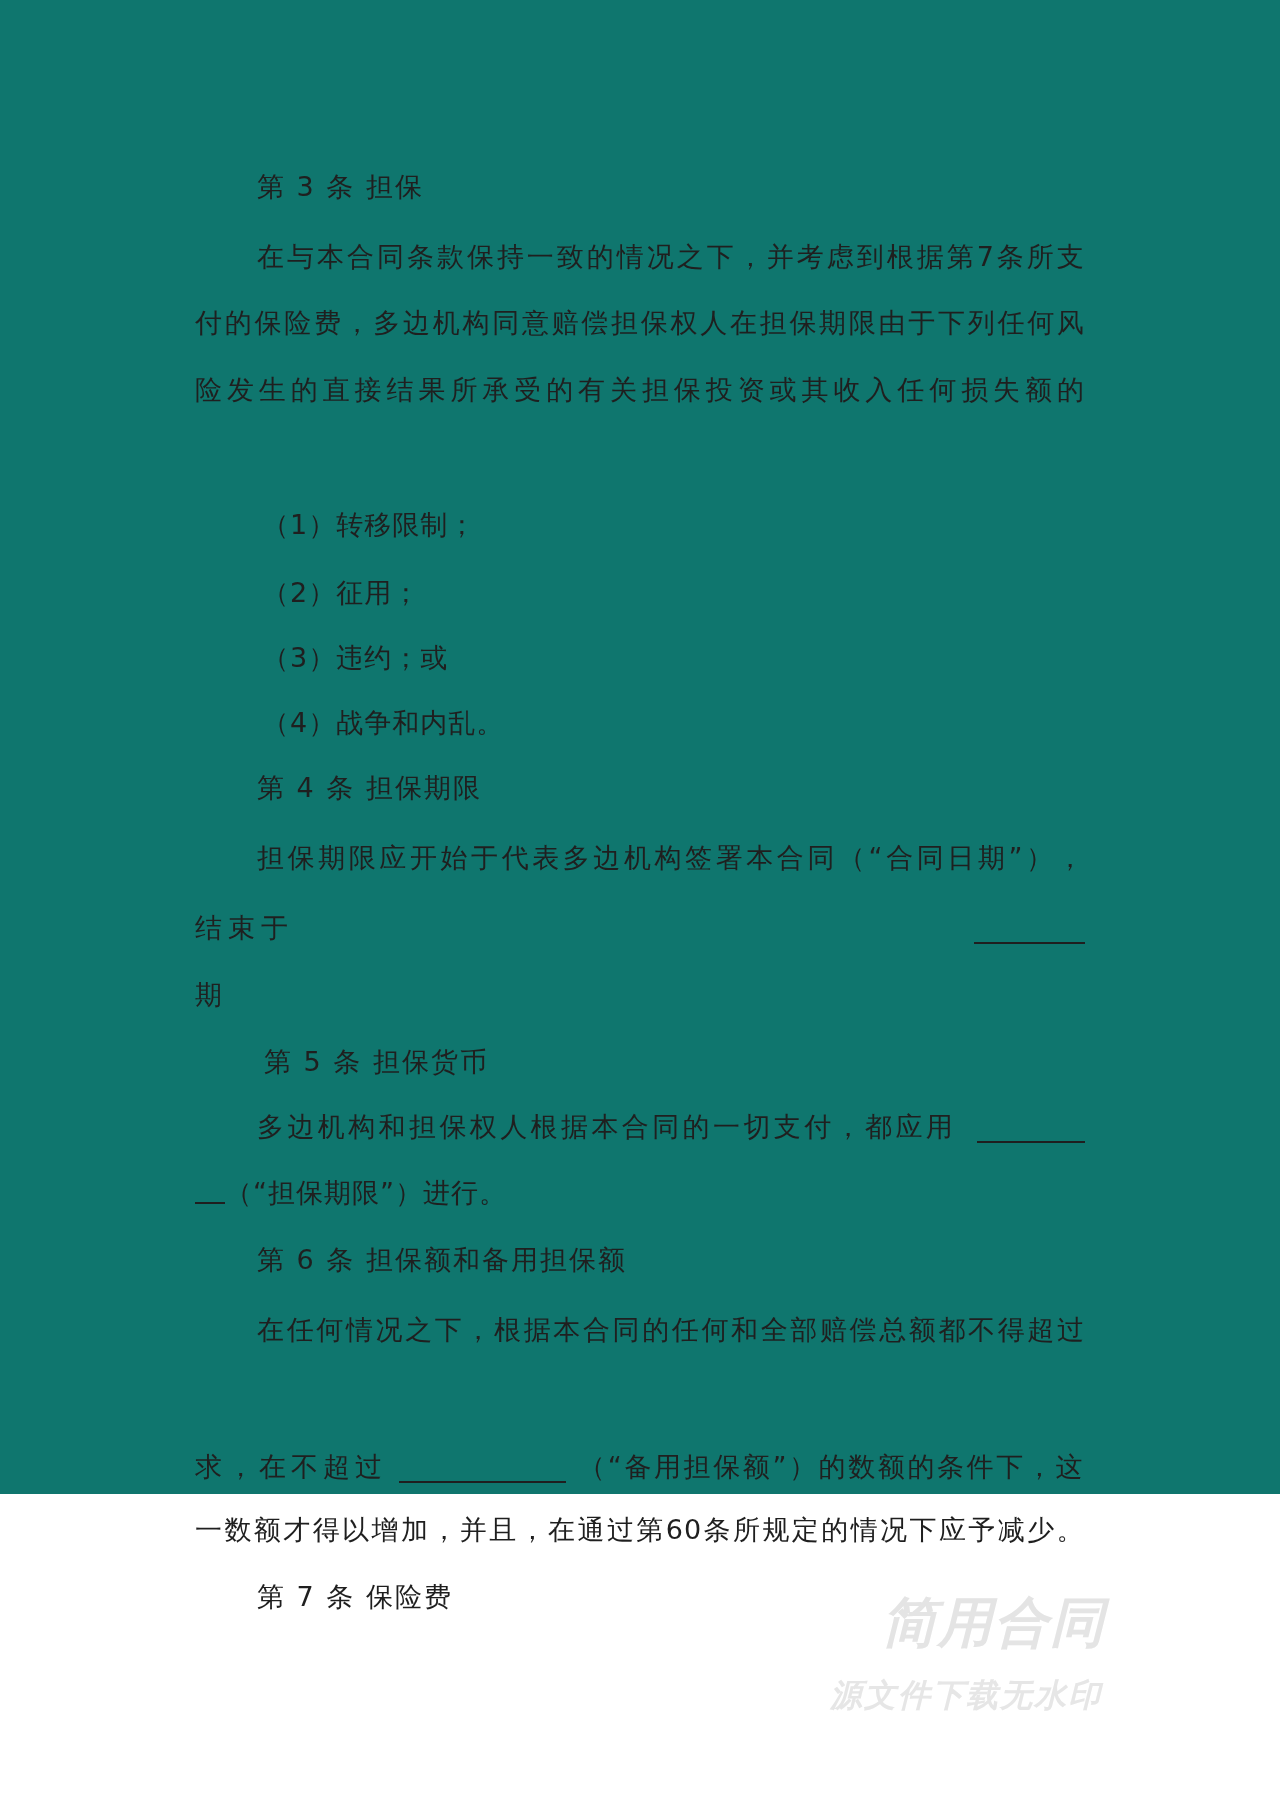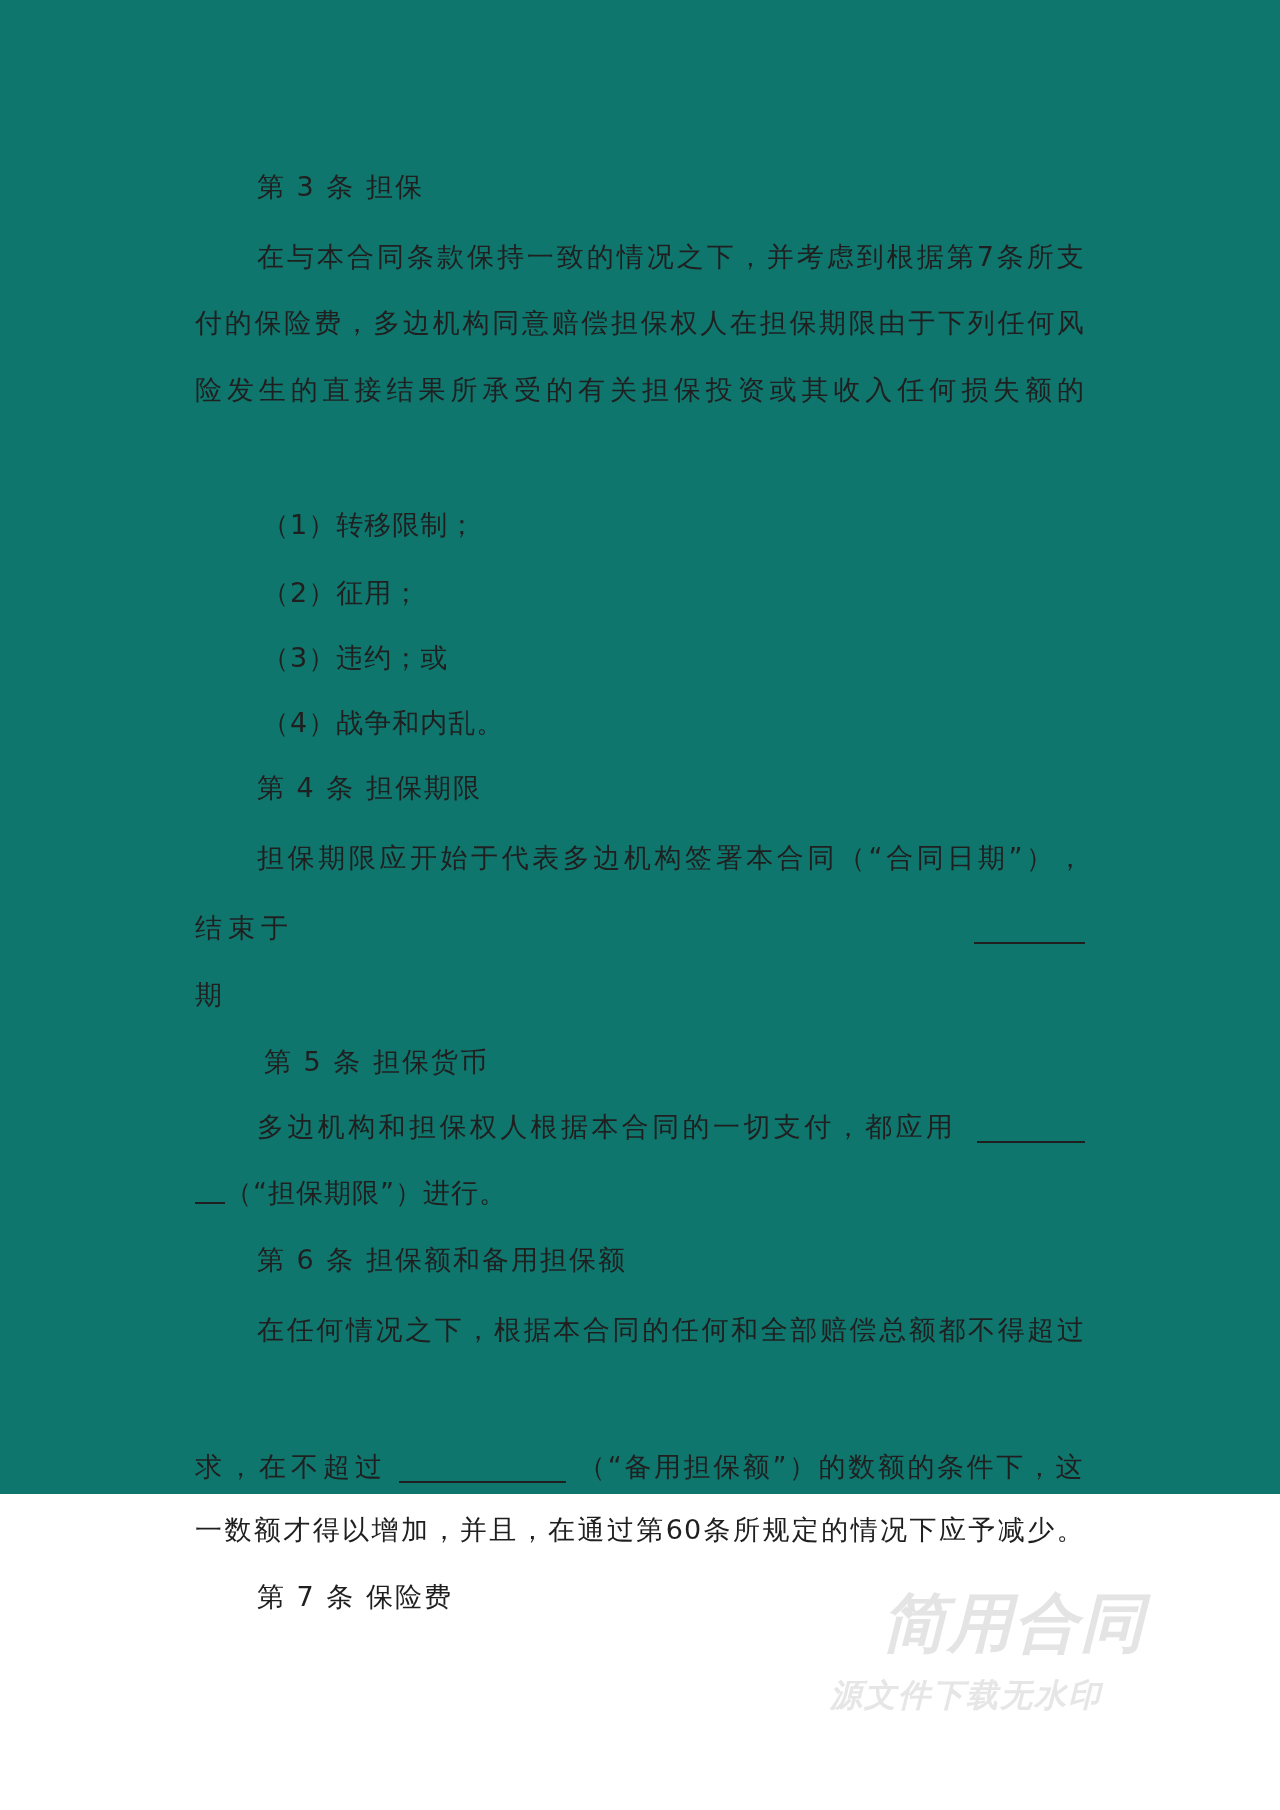--- a/index.html
+++ b/index.html
@@ -43,21 +43,21 @@
     vertical-align: baseline;
     margin-bottom: -2px;
   }
   .heading { letter-spacing: 2px; }
   .watermark-title {
     position: absolute;
     left: 882px;
     top: 1588px;
     width: 300px;
     height: 70px;
-    font-size: 64px;
+    font-size: 54px;
     line-height: 70px;
     font-weight: bold;
     font-style: italic;
     color: #e4e4e4;
     letter-spacing: 2px;
     white-space: nowrap;
     font-family: "DejaVu Sans", sans-serif;
   }
   .watermark-sub {
     position: absolute;

